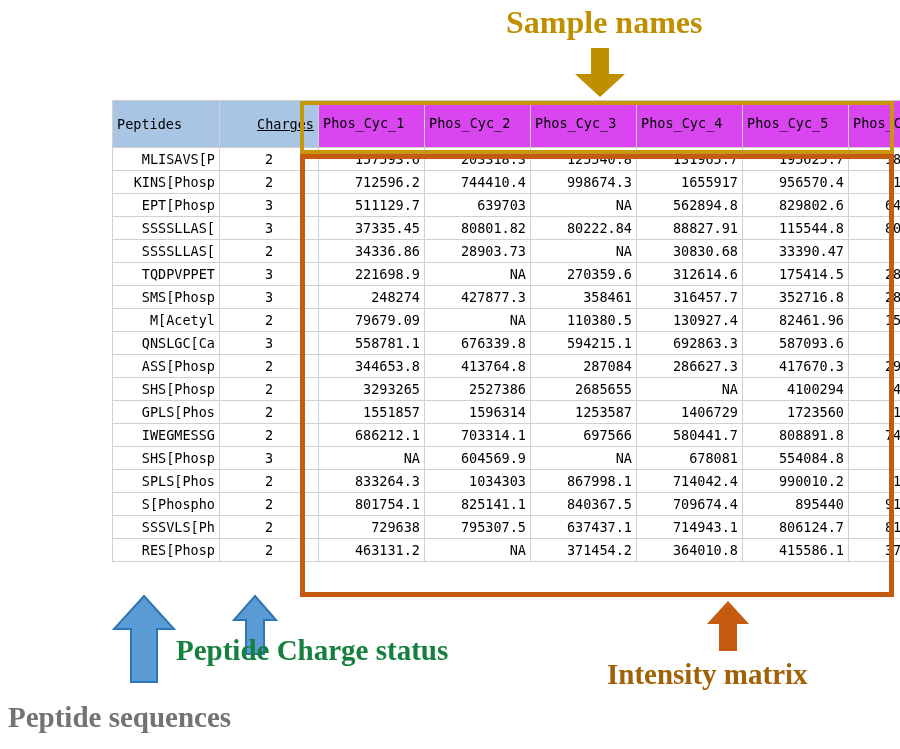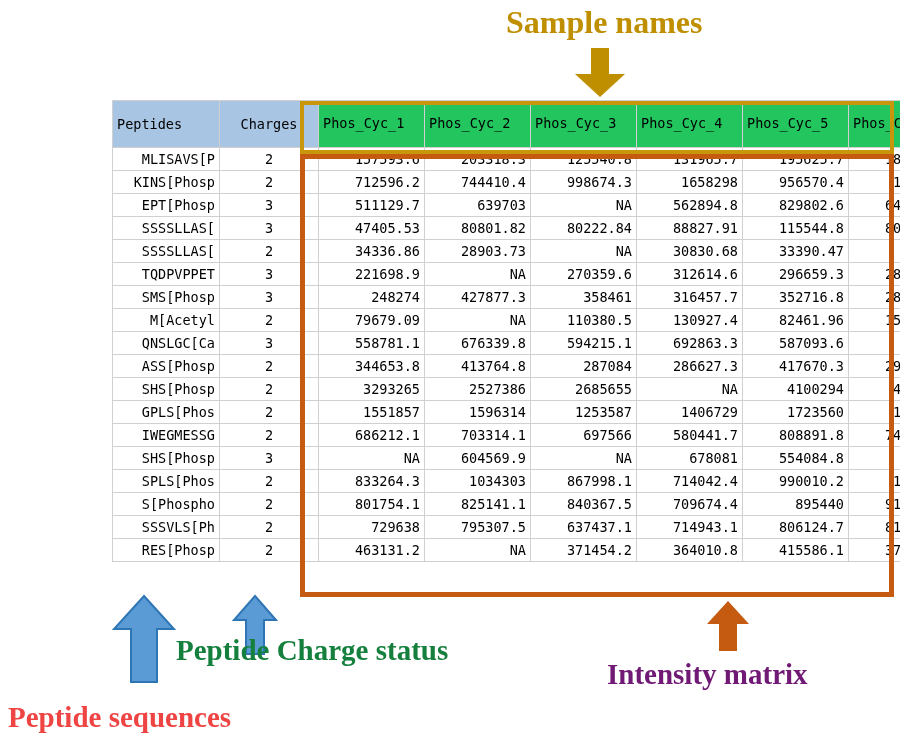--- a/index.html
+++ b/index.html
@@ -37,27 +37,27 @@
   #label-peptide-charge {
     left: 176px;
     top: 636px;
     font-size: 29px;
     color: #15803d;
   }
   #label-peptide-sequences {
     left: 8px;
     top: 703px;
     font-size: 29px;
-    color: #ef4444;
+    color: #737373;
   }
   #label-intensity-matrix {
     left: 607px;
     top: 660px;
     font-size: 29px;
-    color: #701a75;
+    color: #a16207;
   }
 
   
   .arrow { position: absolute; }
 
   #arrow-sample-names { left: 573px; top: 48px; }
   #arrow-peptide-sequences { left: 112px; top: 594px; }
   #arrow-peptide-charge { left: 232px; top: 594px; }
   #arrow-intensity-matrix { left: 705px; top: 600px; }
 
@@ -88,24 +88,24 @@
   }
   .col-peptide { width: 98px; text-align: right; }
   .col-charge  { width: 90px; text-align: center; }
   .col-data    { width: 97px; text-align: right; }
   td.col-data.na { text-align: right; }
 
   th.hdr-blue {
     background: #a9c5e4;
     text-align: left;
   }
-  th.hdr-blue.hdr-charge { text-align: center; }
+  th.hdr-blue.hdr-charge { text-align: right; text-decoration: underline; }
 
   th.hdr-yellow {
-    background: #22c55e;
+    background: #d946ef;
     text-align: left;
     vertical-align: top;
     padding-top: 4px;
     line-height: 1.32;
     word-break: break-all;
     white-space: normal;
   }
 
   
   #box-sample-names {
@@ -164,38 +164,38 @@
           <td class="col-data">131965.7</td>
           <td class="col-data">195625.7</td>
           <td class="col-data">180664.5</td>
         </tr>
         <tr>
           <td class="col-peptide">KINS[Phosp</td>
           <td class="col-charge">2</td>
           <td class="col-data">712596.2</td>
           <td class="col-data">744410.4</td>
           <td class="col-data">998674.3</td>
-          <td class="col-data">1658298</td>
+          <td class="col-data">1655917</td>
           <td class="col-data">956570.4</td>
           <td class="col-data">1120046</td>
         </tr>
         <tr>
           <td class="col-peptide">EPT[Phosp</td>
           <td class="col-charge">3</td>
           <td class="col-data">511129.7</td>
           <td class="col-data">639703</td>
           <td class="col-data na">NA</td>
           <td class="col-data">562894.8</td>
           <td class="col-data">829802.6</td>
           <td class="col-data">645625.4</td>
         </tr>
         <tr>
           <td class="col-peptide">SSSSLLAS[</td>
           <td class="col-charge">3</td>
-          <td class="col-data">47405.53</td>
+          <td class="col-data">37335.45</td>
           <td class="col-data">80801.82</td>
           <td class="col-data">80222.84</td>
           <td class="col-data">88827.91</td>
           <td class="col-data">115544.8</td>
           <td class="col-data">80334.69</td>
         </tr>
         <tr>
           <td class="col-peptide">SSSSLLAS[</td>
           <td class="col-charge">2</td>
           <td class="col-data">34336.86</td>
@@ -205,21 +205,21 @@
           <td class="col-data">33390.47</td>
           <td class="col-data na">NA</td>
         </tr>
         <tr>
           <td class="col-peptide">TQDPVPPET</td>
           <td class="col-charge">3</td>
           <td class="col-data">221698.9</td>
           <td class="col-data na">NA</td>
           <td class="col-data">270359.6</td>
           <td class="col-data">312614.6</td>
-          <td class="col-data">296659.3</td>
+          <td class="col-data">175414.5</td>
           <td class="col-data">284286.5</td>
         </tr>
         <tr>
           <td class="col-peptide">SMS[Phosp</td>
           <td class="col-charge">3</td>
           <td class="col-data">248274</td>
           <td class="col-data">427877.3</td>
           <td class="col-data">358461</td>
           <td class="col-data">316457.7</td>
           <td class="col-data">352716.8</td>

